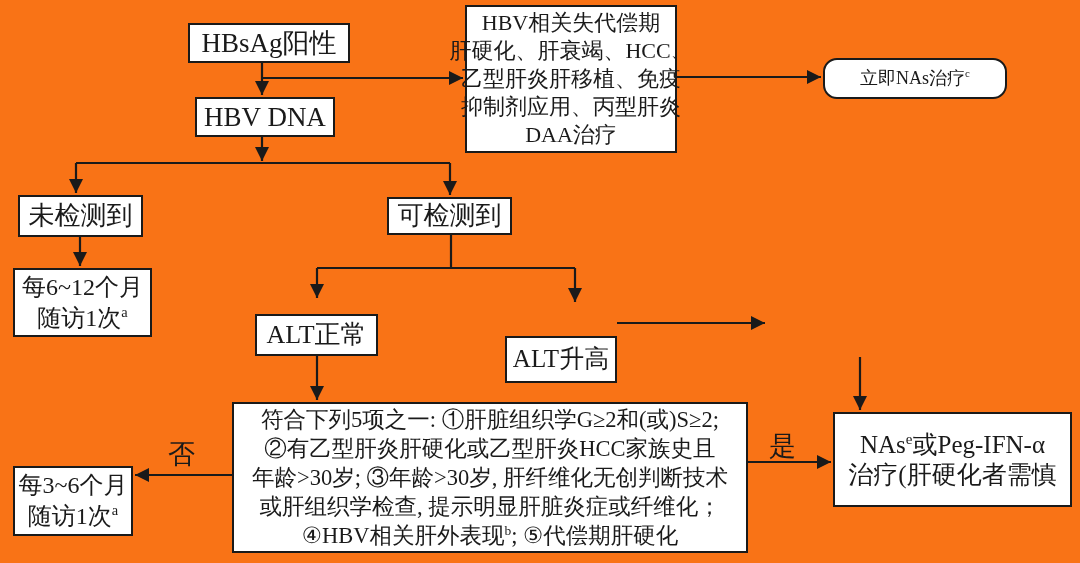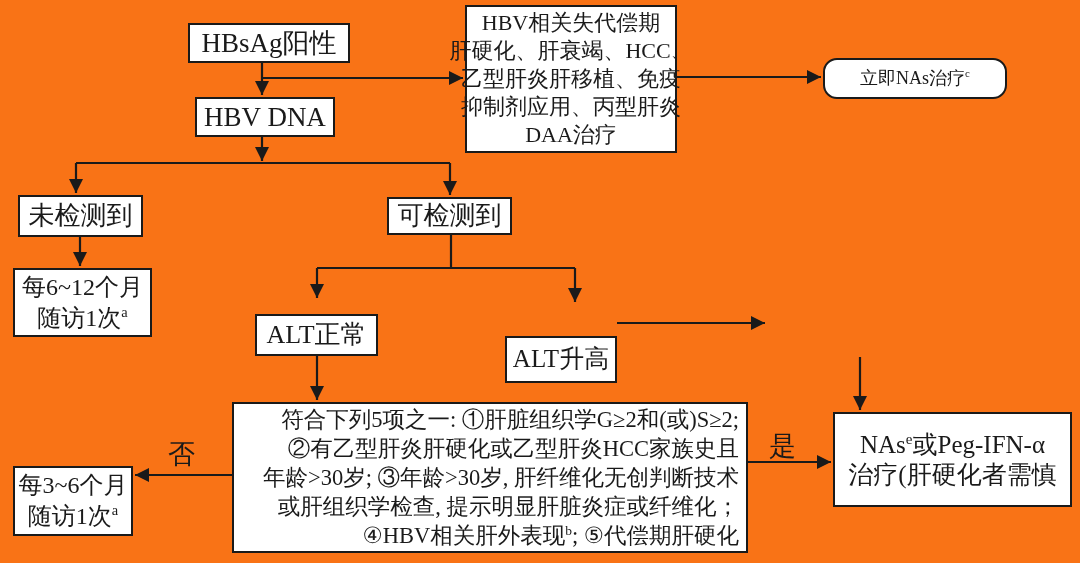--- a/index.html
+++ b/index.html
@@ -19,21 +19,21 @@
   #node-hbv-dna      { left:195px; top:97px;  width:140px; height:40px; font-size:27px; }
   #node-decomp       { left:465px; top:5px;   width:212px; height:148px; font-size:22px; line-height:28px;align-items:center; }
   #node-nas-immediate{ left:823px; top:58px;  width:184px; height:41px; font-size:18px;border-radius:14px; }
   #node-undetected   { left:18px;  top:195px; width:125px; height:42px; font-size:26px; }
   #node-detected     { left:387px; top:197px; width:125px; height:38px; font-size:26px; }
   #node-follow-6-12  { left:13px;  top:268px; width:139px; height:69px; font-size:24px; line-height:31px; }
   #node-alt-normal   { left:255px; top:314px; width:123px; height:42px; font-size:26px;text-align:right; }
   #node-alt-elevated { left:505px; top:304px; width:112px; height:47px; font-size:25px;margin-top:32px; }
   #node-exclude      { left:767px; top:288px; width:168px; height:69px; font-size:25px; line-height:31px; }
   #node-criteria     { left:232px; top:402px; width:516px; height:151px; font-size:22.5px;
-                       line-height:29px; align-items:flex-end; text-align:left; padding:0 7px; }
+                       line-height:29px; align-items:center; text-align:left; padding:0 7px; }
   #node-follow-3-6   { left:13px;  top:438px; width:120px; height:70px; font-size:24px; line-height:31px;margin-top:28px; }
   #node-nas-peg      { left:833px; top:412px; width:239px; height:95px; font-size:25px; line-height:30px; }
   .edge-label { position:absolute; font-size:27px; color:#1a1a1a; }
   #label-no  { left:168px; top:436px; }
   #label-yes { left:769px; top:428px; }
 </style>
 </head>
 <body>
 
 <div class="stage">

